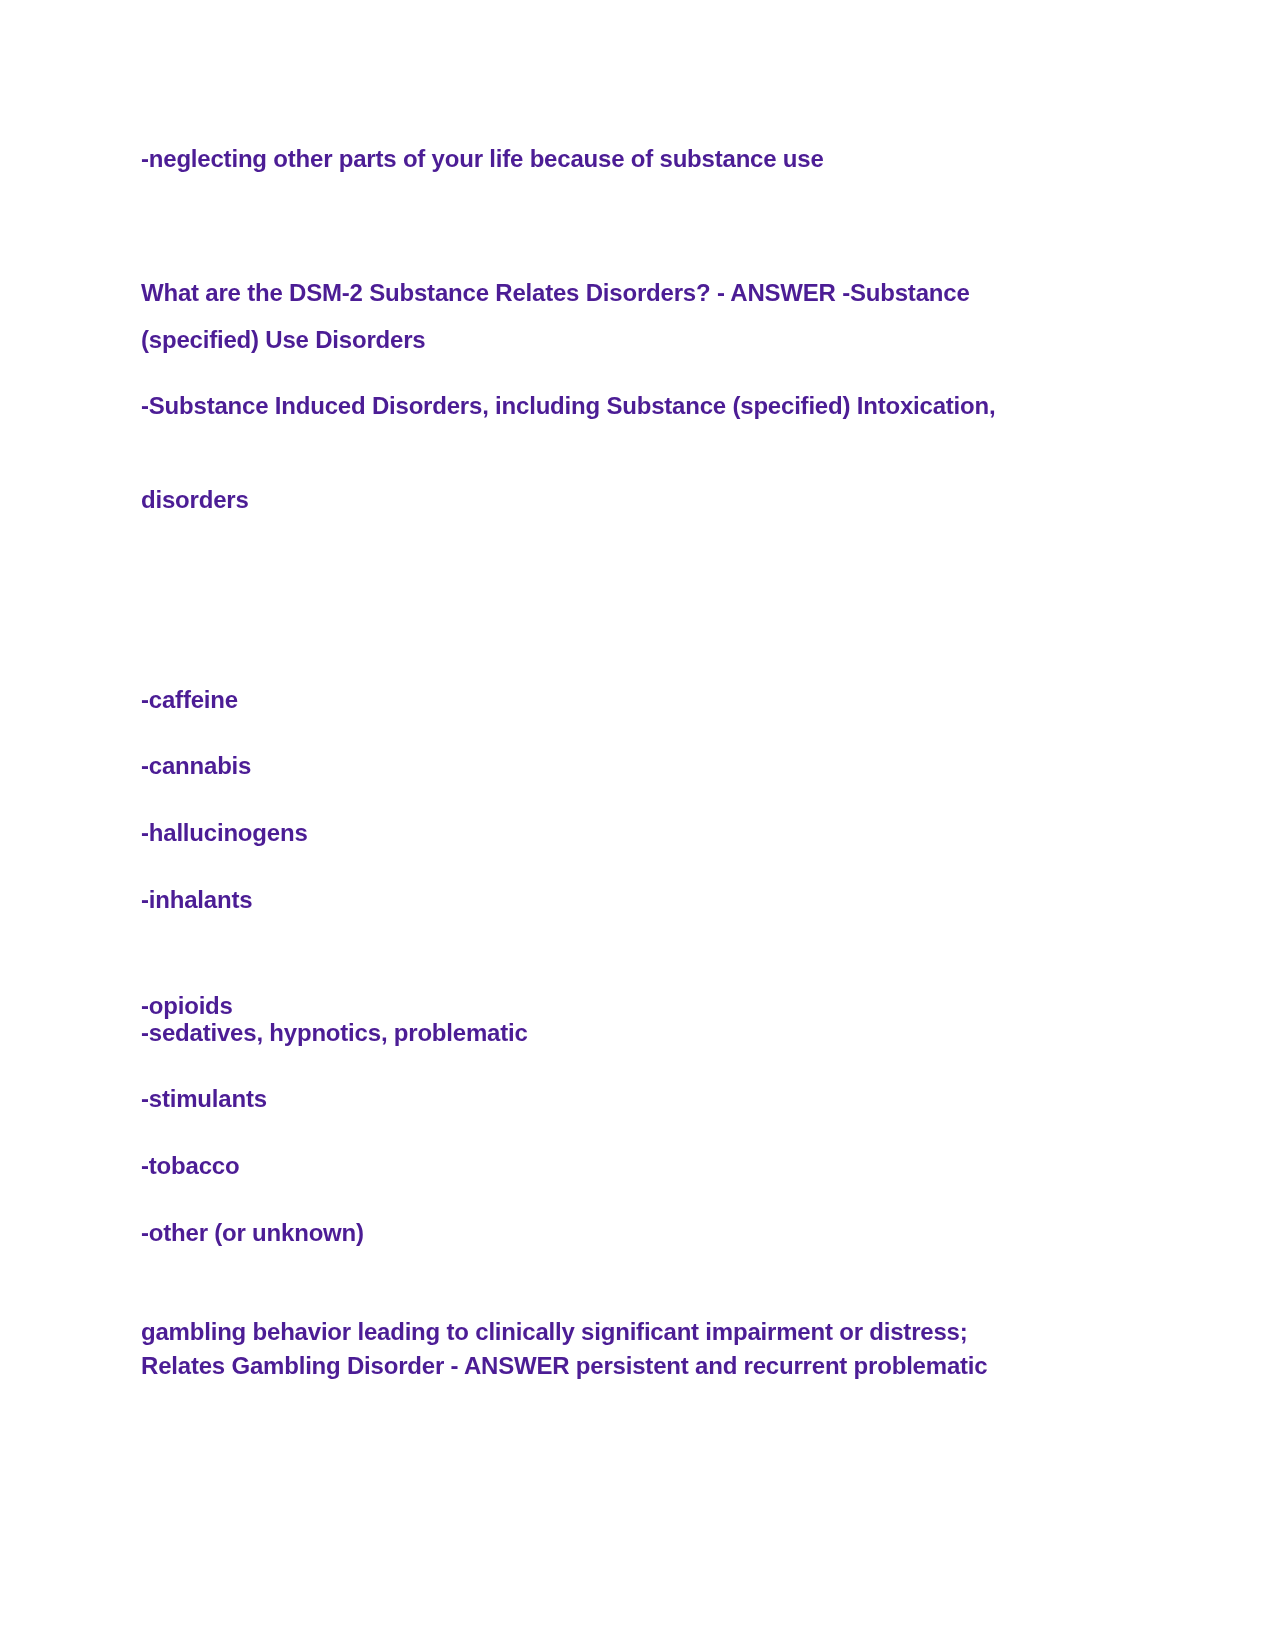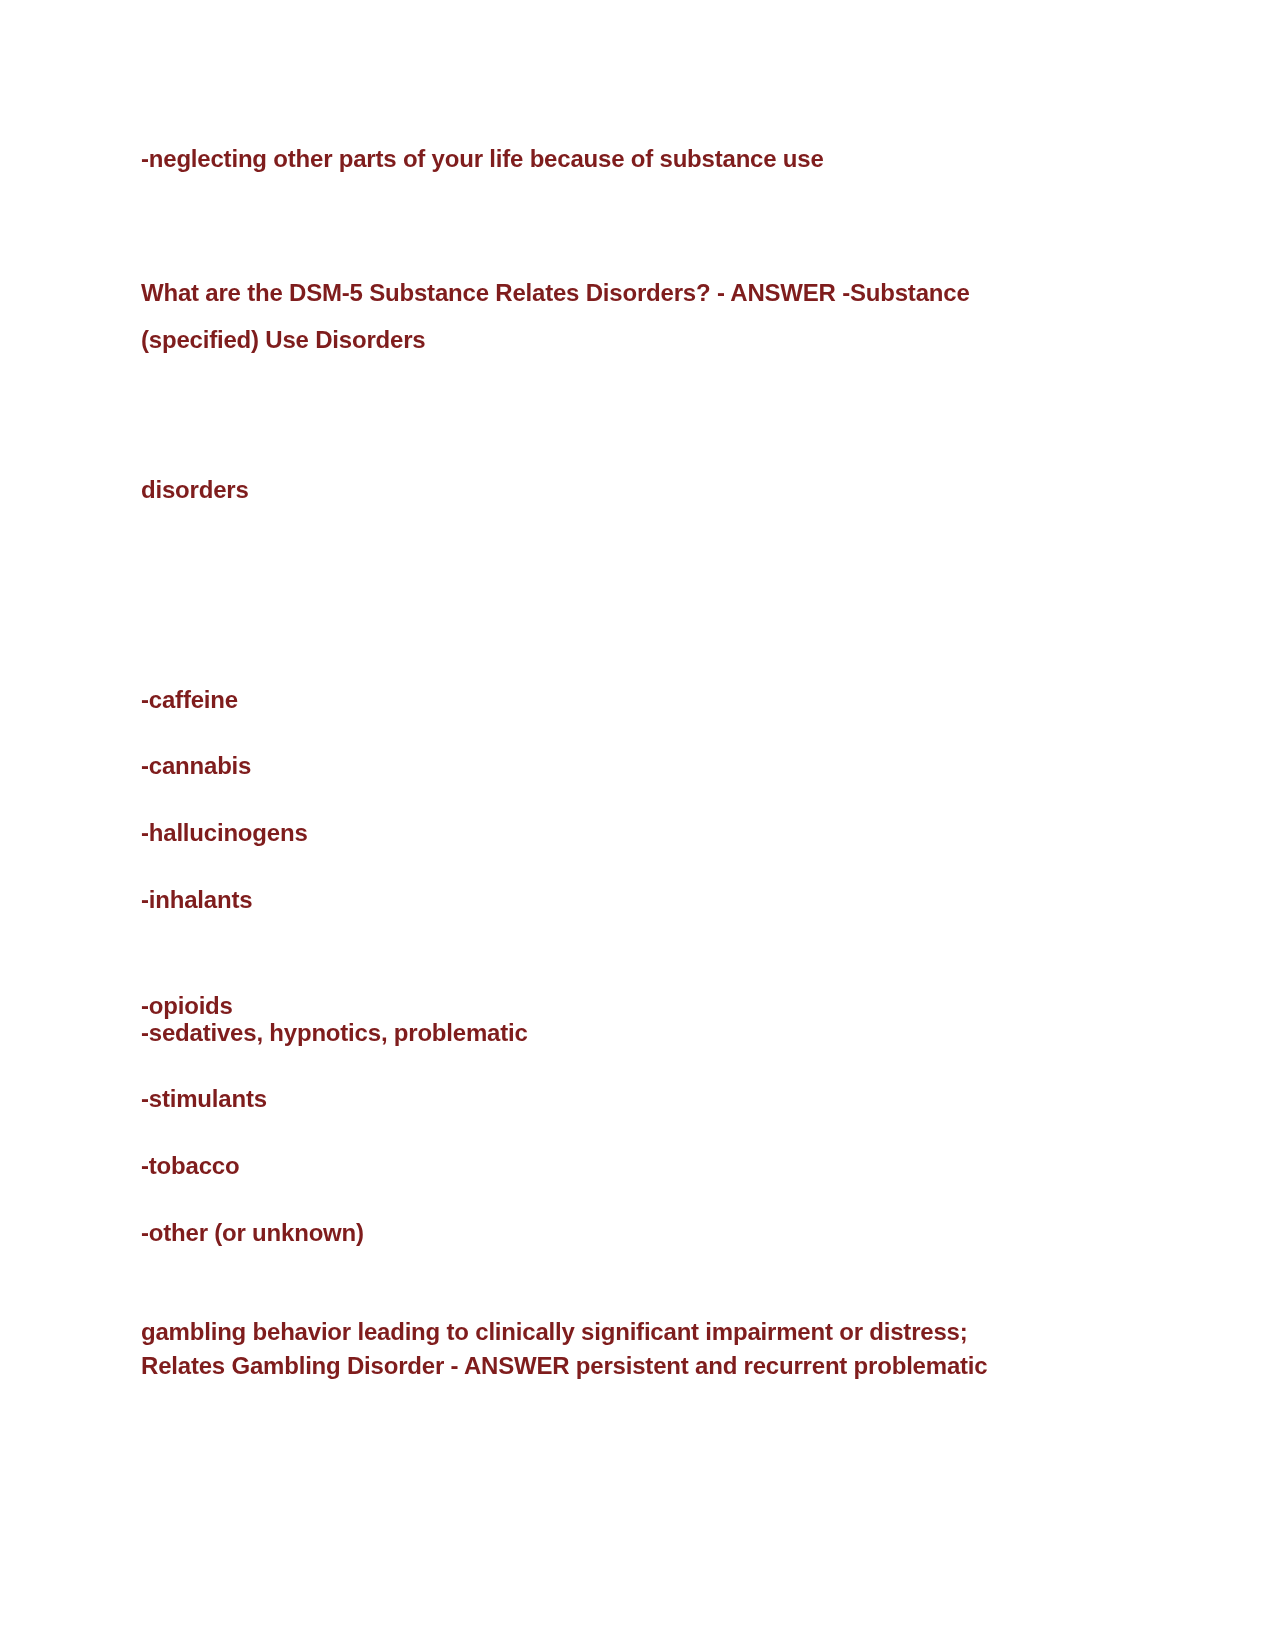--- a/index.html
+++ b/index.html
@@ -1,31 +1,32 @@
 <!DOCTYPE html>
 <html><head>
 <meta charset="utf-8">
 <style>
   html, body { margin: 0; padding: 0; background: #ffffff; }
   body { width: 1275px; height: 1650px; position: relative; overflow: hidden; }
   .page {
     position: absolute; left: 0; top: 0; width: 1275px; height: 1650px;
     font-family: "Liberation Sans", "DejaVu Sans", sans-serif;
-    font-weight: bold; font-size: 24px; color: #7f1d1d;
+    font-weight: bold; font-size: 24px; color: #4c1d95;
   }
   .line { position: absolute; left: 141px; white-space: nowrap; letter-spacing: -0.2px; }
 </style>
 </head>
 <body>
 
 <div class="page">
   <div class="line" style="top:145px">-neglecting other parts of your life because of substance use</div>
-  <div class="line" style="top:279px">What are the DSM-5 Substance Relates Disorders? - ANSWER -Substance</div>
+  <div class="line" style="top:279px">What are the DSM-2 Substance Relates Disorders? - ANSWER -Substance</div>
   <div class="line" style="top:326px">(specified) Use Disorders</div>
-  <div class="line" style="top:476px">disorders</div>
+  <div class="line" style="top:392px">-Substance Induced Disorders, including Substance (specified) Intoxication,</div>
+  <div class="line" style="top:486px">disorders</div>
   <div class="line" style="top:686px">-caffeine</div>
   <div class="line" style="top:752px">-cannabis</div>
   <div class="line" style="top:819px">-hallucinogens</div>
   <div class="line" style="top:886px">-inhalants</div>
   <div class="line" style="top:992px">-opioids</div>
   <div class="line" style="top:1019px">-sedatives, hypnotics, problematic</div>
   <div class="line" style="top:1085px">-stimulants</div>
   <div class="line" style="top:1152px">-tobacco</div>
   <div class="line" style="top:1219px">-other (or unknown)</div>
   <div class="line" style="top:1352px">Relates Gambling Disorder - ANSWER persistent and recurrent problematic</div>

